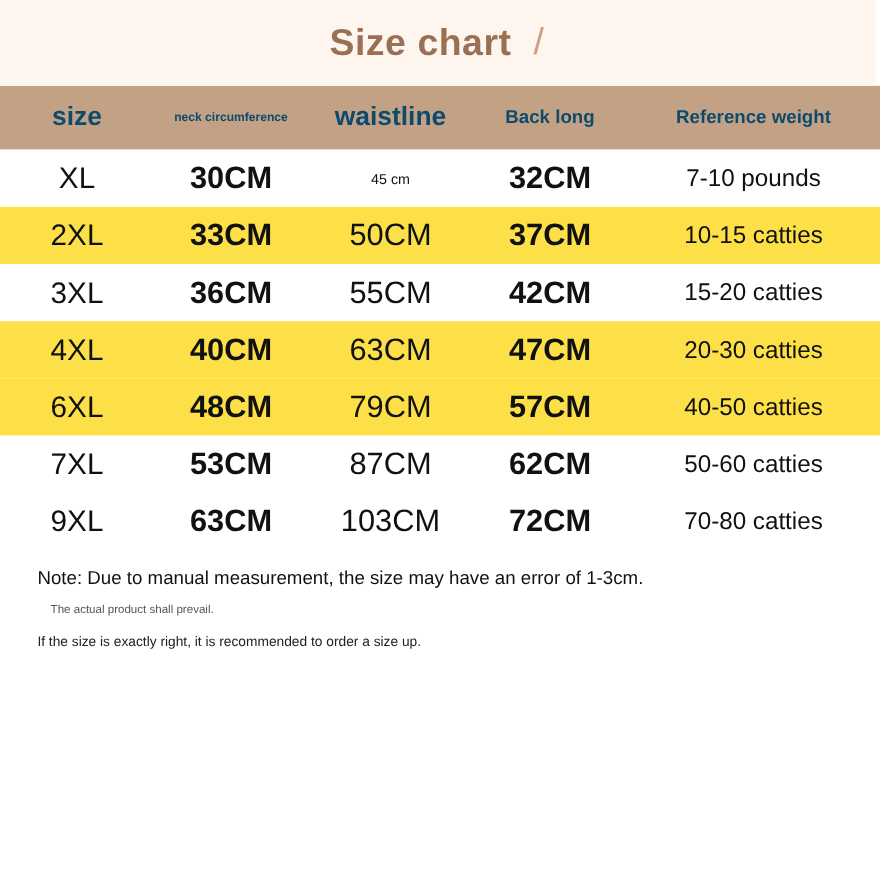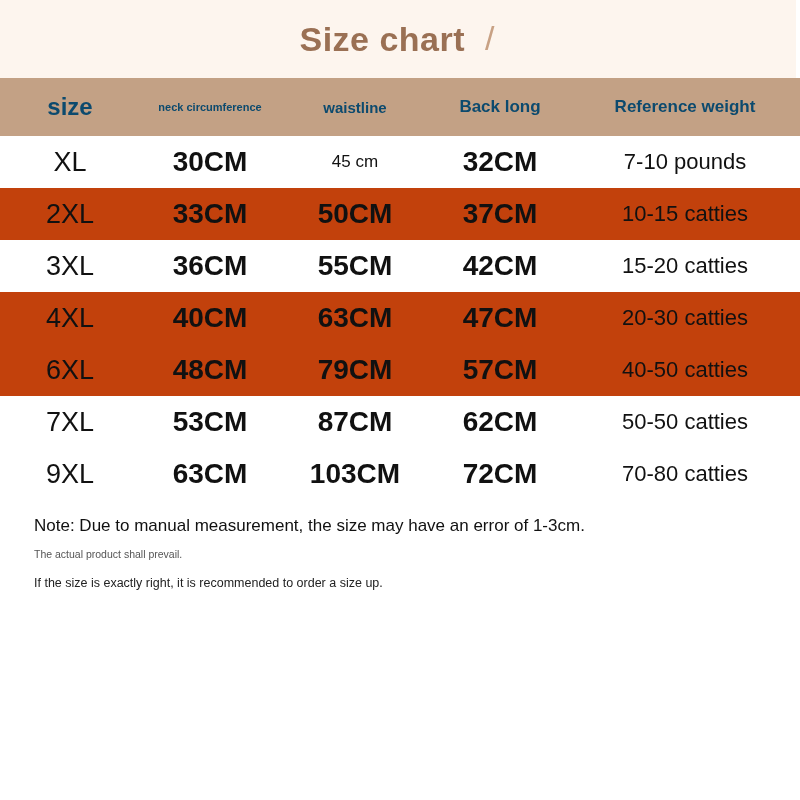--- a/index.html
+++ b/index.html
@@ -67,57 +67,58 @@
     background: #c3a185;
     color: #0c4a6e;
     height: 58px;
     font-weight: bold;
     text-align: center;
     vertical-align: middle;
     padding: 0;
   }
   th.h-size { font-size: 24px; }
   th.h-neck { font-size: 11px; }
-  th.h-waist { font-size: 15px; }
+  th.h-waist { font-size: 24px; }
   th.h-back { font-size: 17px; }
   th.h-ref { font-size: 17px; }
 
   tbody tr { height: 52px; }
   tbody tr.odd  { background: #ffffff; }
-  tbody tr.even { background: #c2410c; }
+  tbody tr.even { background: #fde047; }
 
   tbody td {
     text-align: center;
     vertical-align: middle;
     color: #111111;
     padding: 0;
   }
   td.v-size  { font-size: 27px; font-weight: 400; }
   td.v-neck  { font-size: 28px; font-weight: bold; }
-  td.v-waist { font-size: 28px; font-weight: bold; }
+  td.v-waist { font-size: 28px; font-weight: normal; }
   td.v-back  { font-size: 28px; font-weight: bold; }
   td.v-ref   { font-size: 22px; font-weight: 400; }
 
   
-  tbody tr.first td.v-waist { font-size: 17px; font-weight: 400; }
+  tbody tr.first td.v-waist { font-size: 13px; font-weight: 400; }
 
   
   .notes {
     padding: 16px 14px 0 34px;
     background: #ffffff;
   }
   .note-main {
     font-size: 17px;
     color: #111111;
     margin-bottom: 12px;
   }
   .note-small {
     font-size: 10.5px;
     color: #555555;
     margin-bottom: 16px;
+    margin-left: 12px;
   }
   .note-line {
     font-size: 12.5px;
     color: #222222;
     margin-bottom: 18px;
   }
 </style>
 </head>
 <body>
 
@@ -179,21 +180,21 @@
         <td class="v-neck">48CM</td>
         <td class="v-waist">79CM</td>
         <td class="v-back">57CM</td>
         <td class="v-ref">40-50 catties</td>
       </tr>
       <tr class="odd">
         <td class="v-size">7XL</td>
         <td class="v-neck">53CM</td>
         <td class="v-waist">87CM</td>
         <td class="v-back">62CM</td>
-        <td class="v-ref">50-50 catties</td>
+        <td class="v-ref">50-60 catties</td>
       </tr>
       <tr class="odd">
         <td class="v-size">9XL</td>
         <td class="v-neck">63CM</td>
         <td class="v-waist">103CM</td>
         <td class="v-back">72CM</td>
         <td class="v-ref">70-80 catties</td>
       </tr>
     </tbody>
   </table>

